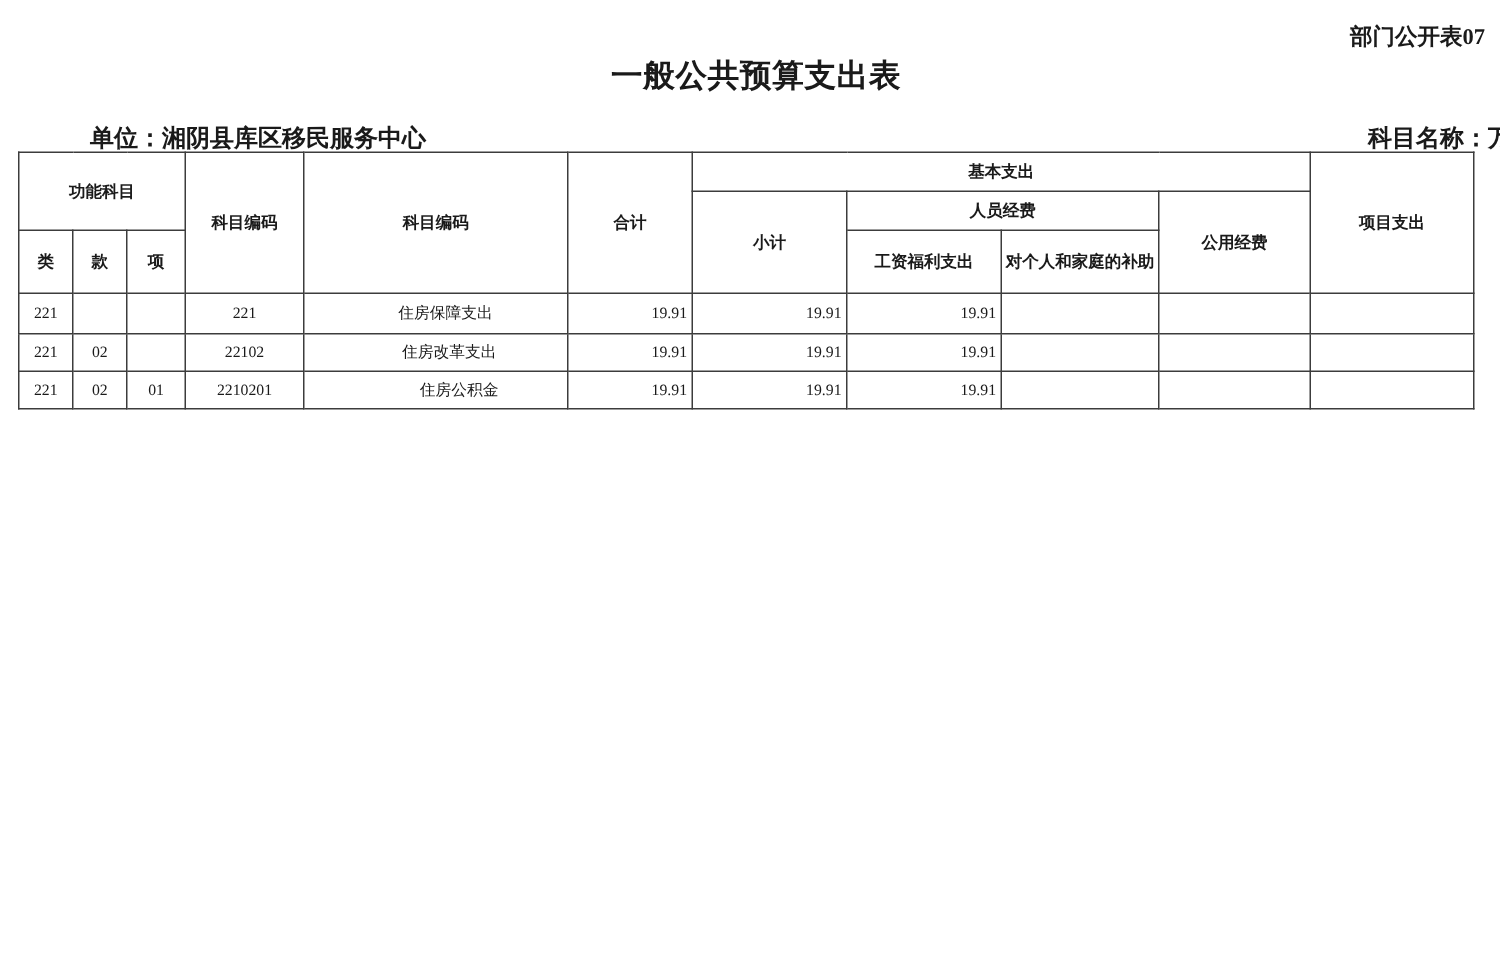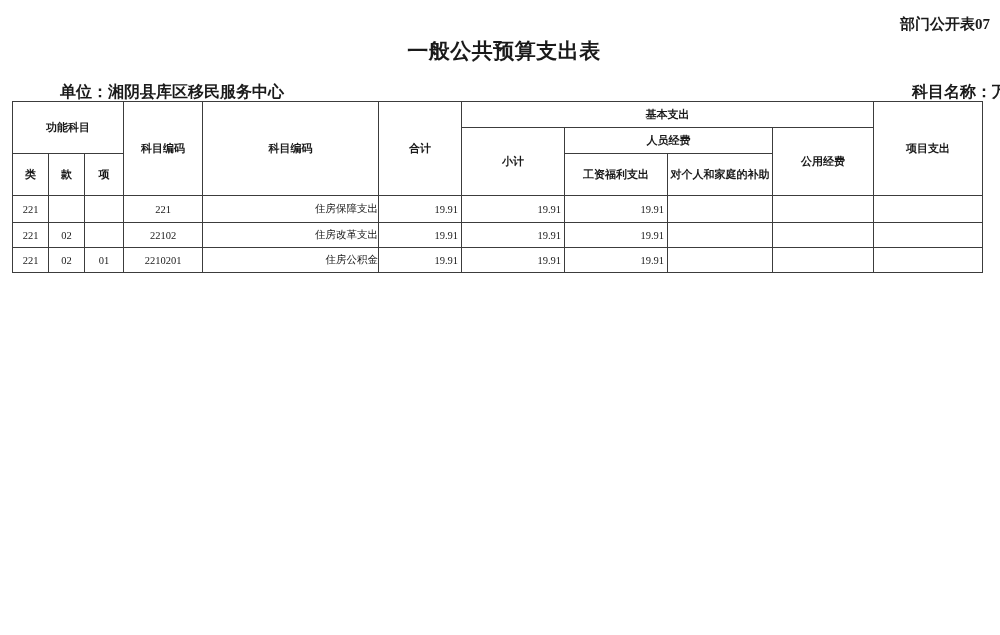--- a/index.html
+++ b/index.html
@@ -46,21 +46,21 @@
     font-size:10.5px; vertical-align:middle; padding:0;margin-top:16px;
   }
   tr.h1 { height:26px; }
   tr.h2 { height:26px; }
   tr.h3 { height:42px; }
   tr.d1 { height:27px; }
   tr.d2 { height:25px; }
   tr.d3 { height:25px; }
   td.c { text-align:center; }
   td.num { text-align:right; padding-right:3px; }
-  td.name { text-align:right; }
+  td.name { text-align:center; }
   td.ind1 { padding-left:13px; }
   td.ind2 { padding-left:18px; }
   td.ind3 { padding-left:31px; }
 </style>
 </head>
 <body>
 
 <div class="corner-label">部门公开表07</div>
 
 <div class="doc-title">一般公共预算支出表</div>

